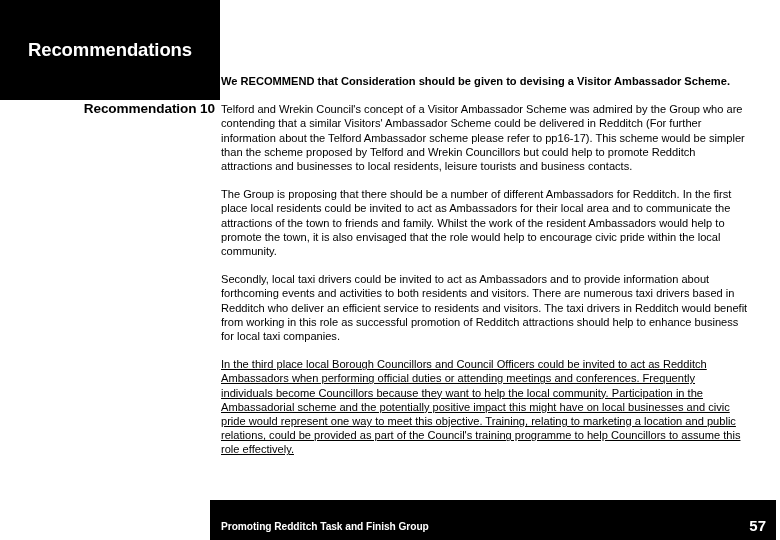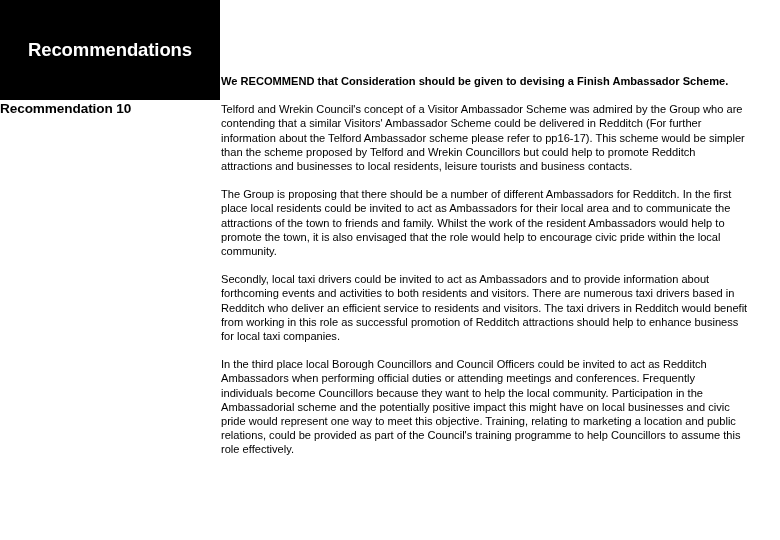--- a/index.html
+++ b/index.html
@@ -39,21 +39,21 @@
     letter-spacing: -0.1px;
     white-space: nowrap;
   }
 
   
   .rec-label {
     position: absolute;
     left: 0;
     top: 101px;
     width: 215px;
-    text-align: left;
+    text-align: right;
     padding-right: 0px;
     box-sizing: border-box;
     color: #000000;
     font-size: 13.6px;
     font-weight: bold;
     letter-spacing: -0.1px;
     white-space: nowrap;
   }
 
   
@@ -69,20 +69,21 @@
     line-height: 14.2px;
     margin: 0 0 14px 0;
     text-align: left;
   }
   .para.lead {
     font-weight: bold;
     margin-bottom: 14px;
   }
   .para:last-child {
     margin-bottom: 8px;
+    text-decoration: underline;
   }
 
   
   .footer-bar {
     position: absolute;
     left: 210px;
     top: 500px;
     width: 566px;
     height: 40px;
     background: #000000;
@@ -112,21 +113,25 @@
 
 <div class="slide">
 
   <div class="title-block">
     <span class="title-text">Recommendations</span>
   </div>
 
   <div class="rec-label">Recommendation 10</div>
 
   <div class="body-col">
-    <p class="para lead">We RECOMMEND that Consideration should be given to devising a Finish Ambassador Scheme.</p>
+    <p class="para lead">We RECOMMEND that Consideration should be given to devising a Visitor Ambassador Scheme.</p>
     <p class="para">Telford and Wrekin Council's concept of a Visitor Ambassador Scheme was admired by the Group who are contending that a similar Visitors' Ambassador Scheme could be delivered in Redditch (For further information about the Telford Ambassador scheme please refer to pp16-17).  This scheme would be simpler than the scheme proposed by Telford and Wrekin Councillors but could help to promote Redditch attractions and businesses to local residents, leisure tourists and business contacts.</p>
     <p class="para">The Group is proposing that there should be a number of different Ambassadors for Redditch.  In the first place local residents could be invited to act as Ambassadors for their local area and to communicate the attractions of the town to friends and family.  Whilst the work of the resident Ambassadors would help to promote the town, it is also envisaged that the role would help to encourage civic pride within the local community.</p>
     <p class="para">Secondly, local taxi drivers could be invited to act as Ambassadors and to provide information about forthcoming events and activities to both residents and visitors.  There are numerous taxi drivers based in Redditch who deliver an efficient service to residents and visitors.  The taxi drivers in Redditch would benefit from working in this role as successful promotion of Redditch attractions should help to enhance business for local taxi companies.</p>
     <p class="para">In the third place local Borough Councillors and Council Officers could be invited to act as Redditch Ambassadors when performing official duties or attending meetings and conferences.  Frequently individuals become Councillors because they want to help the local community.  Participation in the Ambassadorial scheme and the potentially positive impact this might have on local businesses and civic pride would represent one way to meet this objective.  Training, relating to marketing a location and public relations, could be provided as part of the Council's training programme to help Councillors to assume this role effectively.</p>
   </div>
 
+  <div class="footer-bar">
+    <span class="footer-title">Promoting Redditch Task and Finish Group</span>
+    <span class="footer-page">57</span>
+  </div>
 
 </div>
 
 </body></html>

